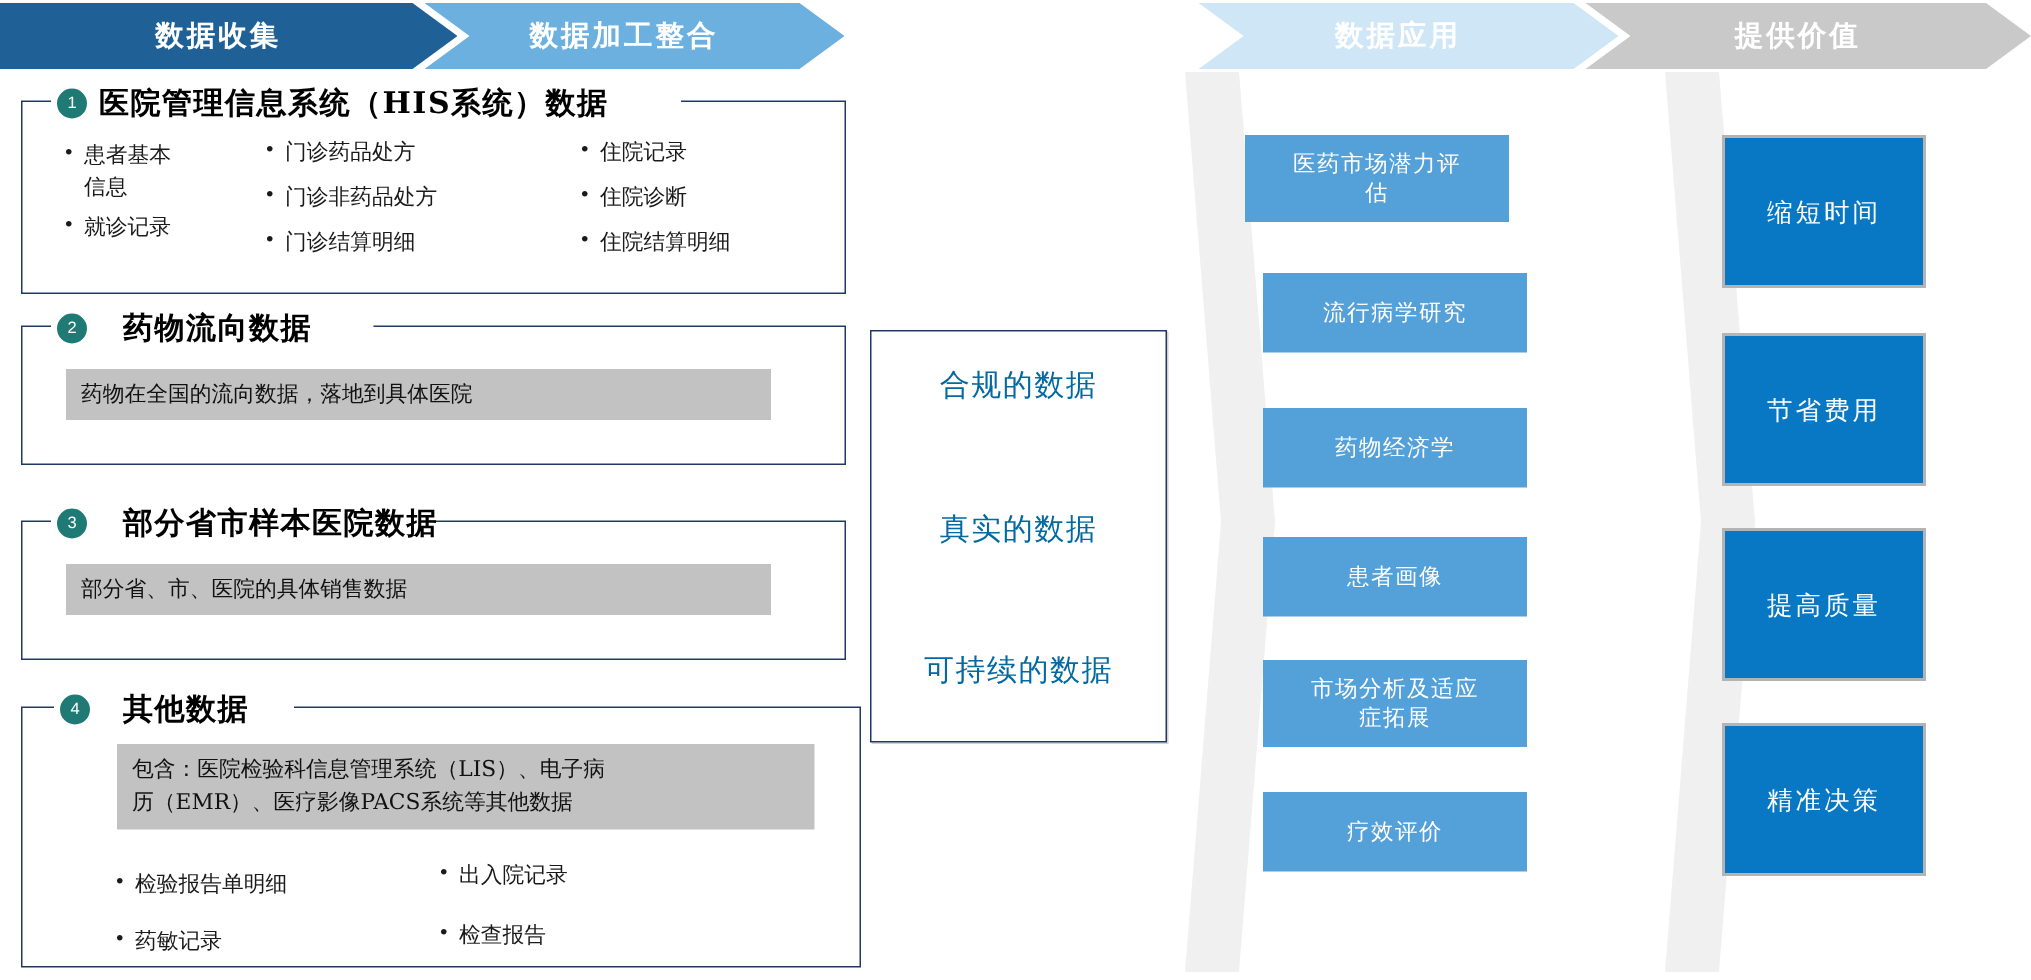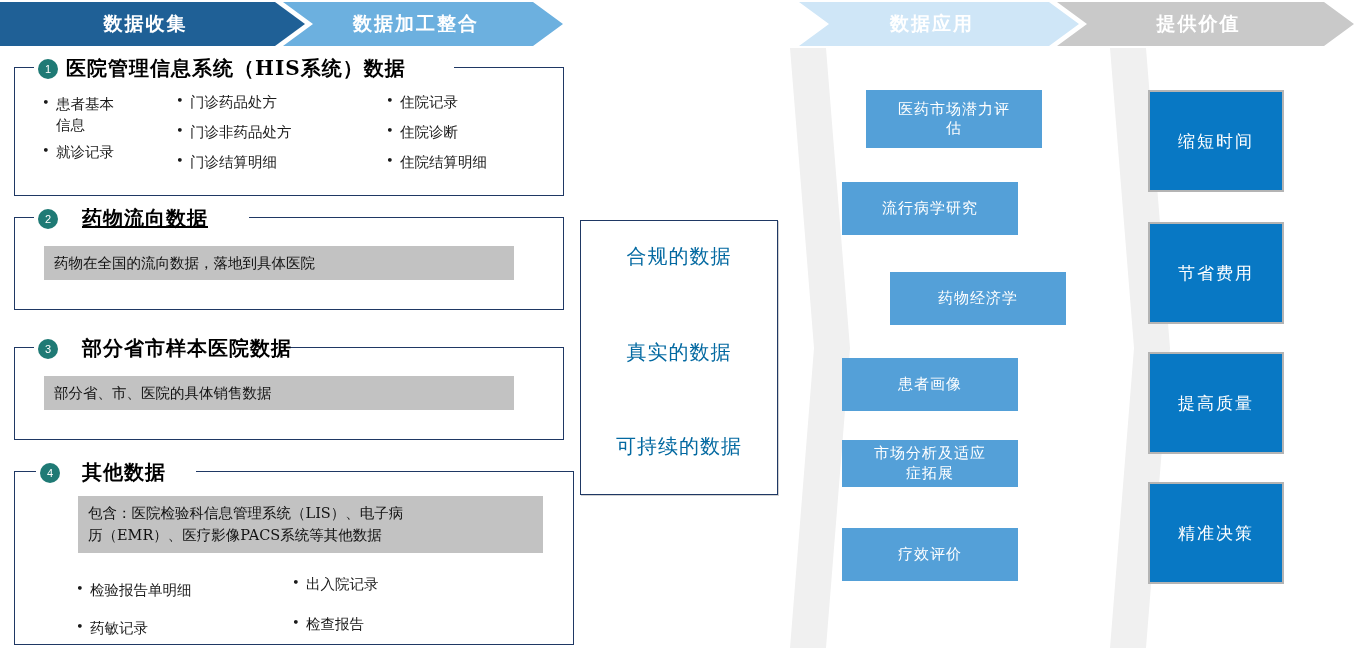--- a/index.html
+++ b/index.html
@@ -159,21 +159,21 @@
         <div class="txt">住院结算明细</div>
       </div>
     </div>
   </div>
 
   <div class="gbox" style="left:14px;top:208px;width:550px;height:102px;">
     <div class="frame"></div>
     <div class="notch" style="left:20px;width:215px;"></div>
     <div class="title" style="left:24px;">
       <div class="badge">2</div>
-      <div class="gtitle-text" style="margin-left:16px;text-decoration:underline;">药物流向数据</div>
+      <div class="gtitle-text" style="margin-left:16px;">药物流向数据</div>
     </div>
     <div class="gbody">
       <div class="greybar" style="left:30px;top:12px;width:470px;">药物在全国的流向数据，落地到具体医院</div>
     </div>
   </div>
 
   <div class="gbox" style="left:14px;top:338px;width:550px;height:102px;">
     <div class="frame"></div>
     <div class="notch" style="left:20px;width:252px;"></div>
     <div class="title" style="left:24px;">
@@ -213,26 +213,26 @@
       </div>
     </div>
   </div>
 
   <div class="midbox" style="left:580px;top:220px;width:198px;height:275px;">
     <div class="miditem" style="top:22px;">合规的数据</div>
     <div class="miditem" style="top:118px;">真实的数据</div>
     <div class="miditem" style="top:212px;">可持续的数据</div>
   </div>
 
-  <div class="appbox" style="left:866px;top:90px;width:176px;height:58px;white-space:pre-line;">医药市场潜力评
+  <div class="appbox" style="left:830px;top:90px;width:176px;height:58px;white-space:pre-line;">医药市场潜力评
 估</div>
   <div class="appbox" style="left:842px;top:182px;width:176px;height:53px;">流行病学研究</div>
-  <div class="appbox" style="left:842px;top:272px;width:176px;height:53px;margin-left:48px;">药物经济学</div>
+  <div class="appbox" style="left:842px;top:272px;width:176px;height:53px;">药物经济学</div>
   <div class="appbox" style="left:842px;top:358px;width:176px;height:53px;">患者画像</div>
-  <div class="appbox" style="left:842px;top:440px;width:176px;height:47px;white-space:pre-line;">市场分析及适应
+  <div class="appbox" style="left:842px;top:440px;width:176px;height:58px;white-space:pre-line;">市场分析及适应
 症拓展</div>
   <div class="appbox" style="left:842px;top:528px;width:176px;height:53px;">疗效评价</div>
 
   <div class="valbox" style="left:1148px;top:90px;width:136px;height:102px;">缩短时间</div>
   <div class="valbox" style="left:1148px;top:222px;width:136px;height:102px;">节省费用</div>
   <div class="valbox" style="left:1148px;top:352px;width:136px;height:102px;">提高质量</div>
   <div class="valbox" style="left:1148px;top:482px;width:136px;height:102px;">精准决策</div>
 
 </div>
 

